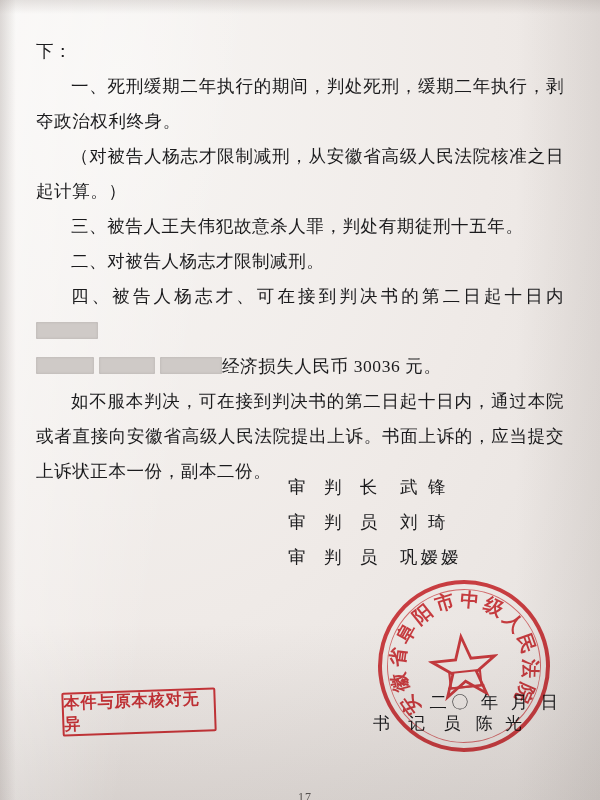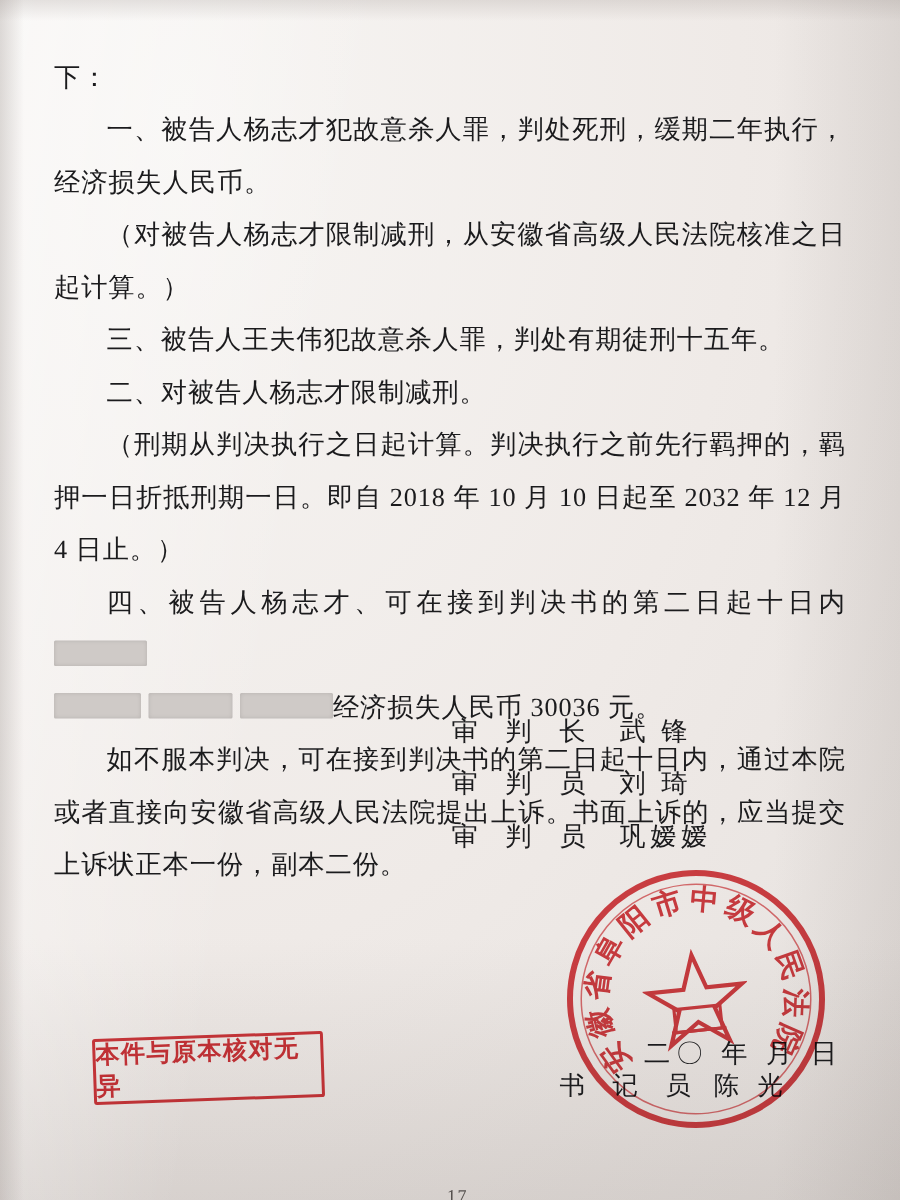--- a/index.html
+++ b/index.html
@@ -76,21 +76,20 @@
     top: 470px;
     width: 260px;
     color: #1b1b1d;
     font-size: 17.5px;
     line-height: 35px;
     letter-spacing: 0.6px;
   }
   .sig-row {
     display: flex;
     justify-content: flex-start;
-    margin-left: 13px;
   }
   .sig-role {
     display: inline-block;
     letter-spacing: 7px;
     width: 112px;
   }
   .sig-name {
     display: inline-block;
     letter-spacing: 3px;
   }
@@ -195,25 +194,24 @@
 </head>
 <body>
 
 <div class="page">
   <div class="paper-shade"></div>
   <div class="edge-left"></div>
   <div class="edge-top"></div>
 
   <div class="body-text">
     <p>下：</p>
-    <p class="indent2">一、被告人杨志才犯故意杀人罪，判处死刑，缓期二年执行，经济损失人民币。</p>
+    <p class="indent2">一、死刑缓期二年执行的期间，判处死刑，缓期二年执行，剥夺政治权利终身。</p>
     <p class="indent2">（对被告人杨志才限制减刑，从安徽省高级人民法院核准之日起计算。）</p>
     <p class="indent2">三、被告人王夫伟犯故意杀人罪，判处有期徒刑十五年。</p>
     <p class="indent2">二、对被告人杨志才限制减刑。</p>
-    <p class="indent2">（刑期从判决执行之日起计算。判决执行之前先行羁押的，羁押一日折抵刑期一日。即自 2018 年 10 月 10 日起至 2032 年 12 月 4 日止。）</p>
 
     <p class="indent2">
       <span>四、被告人杨志才、可在接到判决书的第二日起十日内</span><span class="redact" style="width:62px"></span><br>
       <span class="redact" style="width:58px"></span>
       <span class="redact" style="width:56px"></span>
       <span class="redact" style="width:62px"></span><span>经济损失人民币 30036 元。</span>
     </p>
 
     <p class="indent2">如不服本判决，可在接到判决书的第二日起十日内，通过本院或者直接向安徽省高级人民法院提出上诉。书面上诉的，应当提交上诉状正本一份，副本二份。</p>
   </div>

